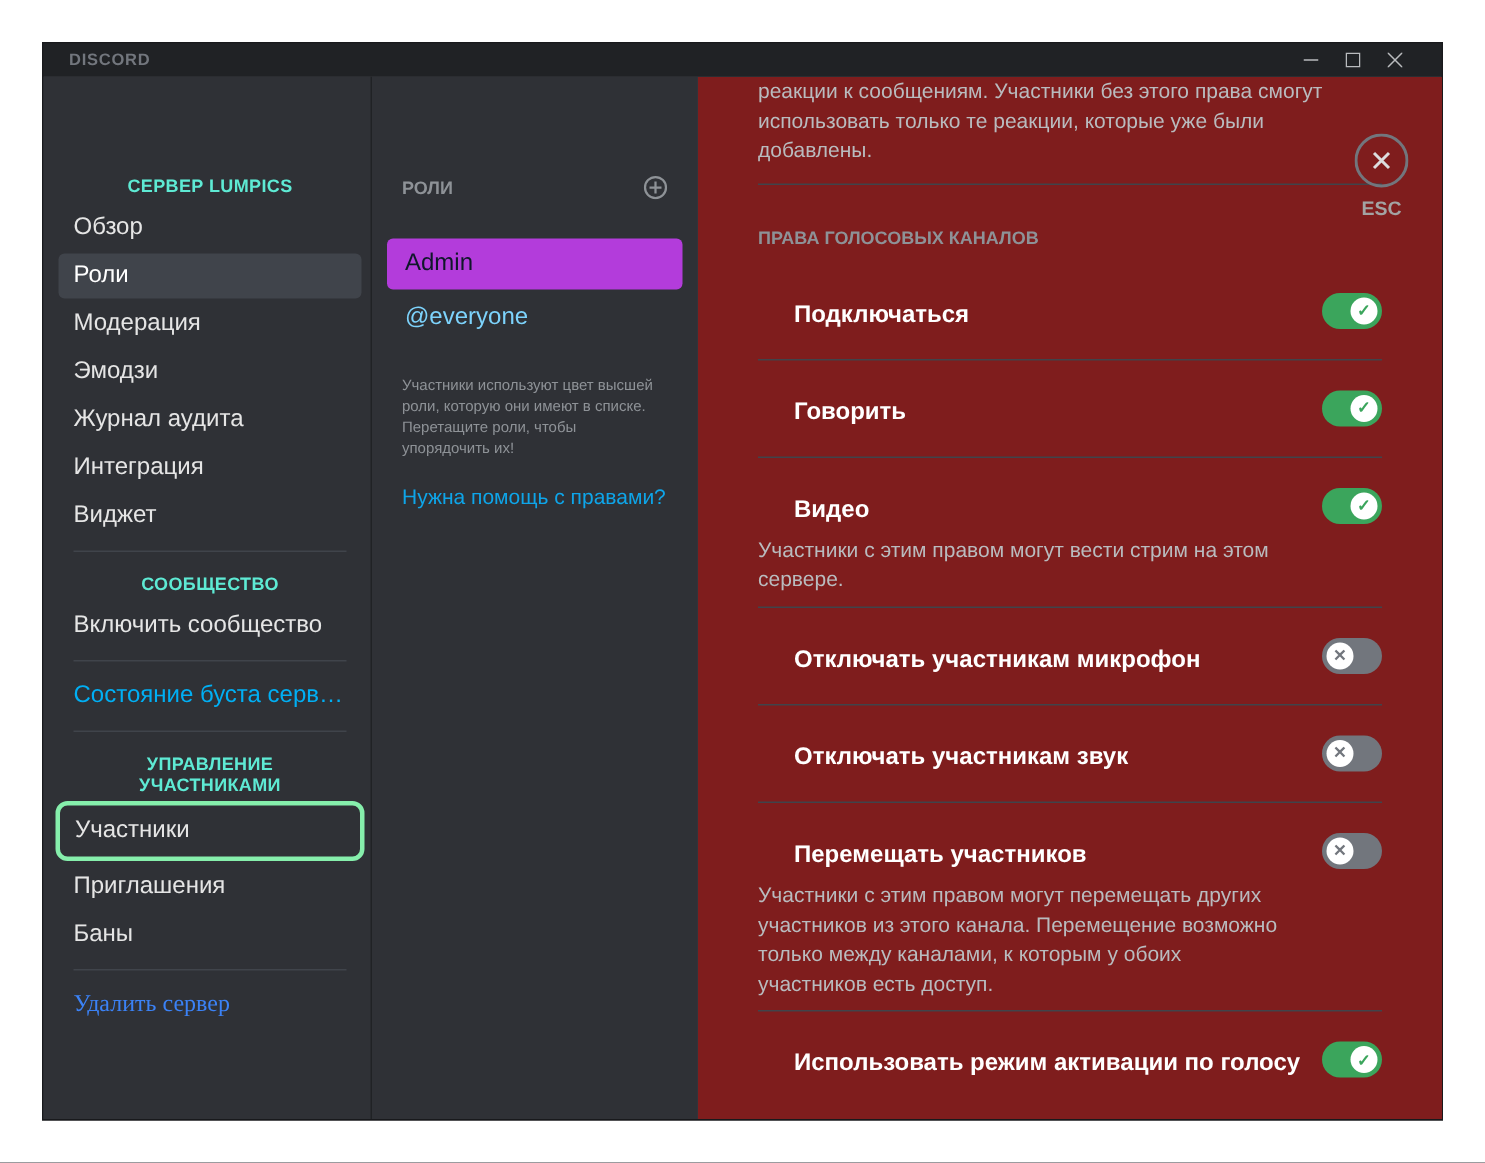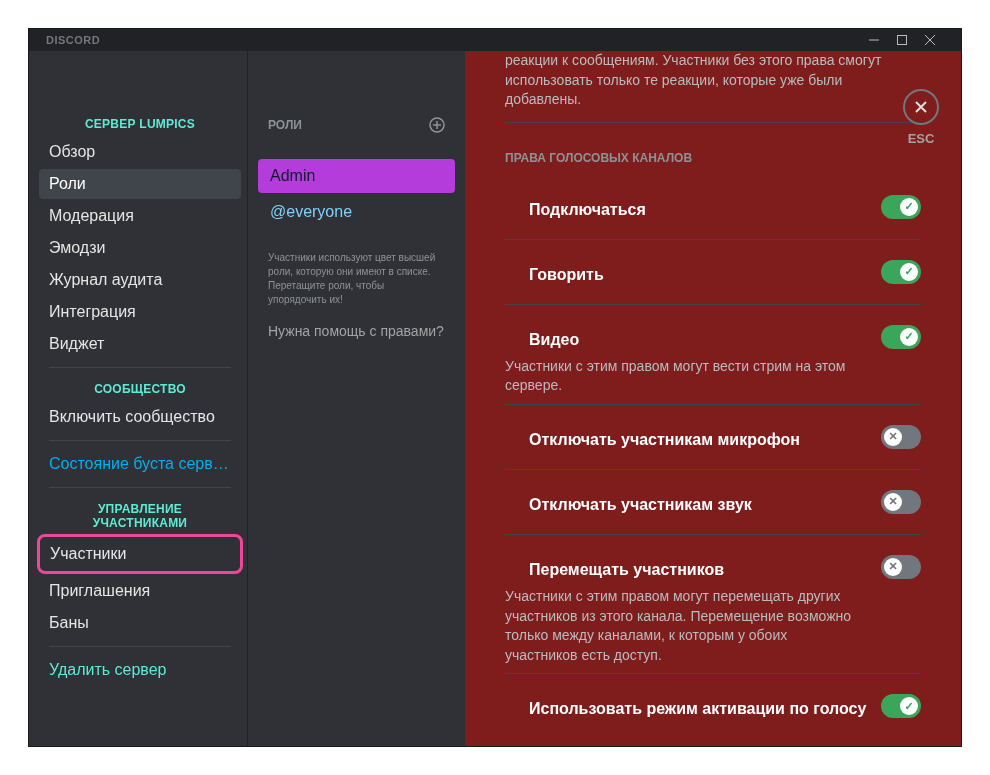--- a/index.html
+++ b/index.html
@@ -66,28 +66,28 @@
     padding: 6px 10px;
     margin: 2px 0;
     border-radius: 4px;
     cursor: pointer;
   }
   .side-item.selected {
     background: #40444b;
     color: #fff;
   }
   .side-item.link { color: #00aff4; }
-  .side-item.danger { color: #5eead4; font-weight: 500; }
+  .side-item.danger { color: #3b82f6; font-weight: 500; font-family: Liberation Serif, serif; }
   .side-divider {
     height: 1px;
     background: #40444b;
     margin: 8px 10px;
   }
   .side-highlight {
-    border: 3px solid #ec4899;
+    border: 3px solid #86efac;
     border-radius: 8px;
     margin: 0 -2px;
   }
   
   .roles-col {
     width: 218px;
     background: #2f3136;
     padding: 60px 10px 20px 10px;
     border-left: 1px solid #202225;
   }
@@ -117,21 +117,21 @@
     background: #b33cdb;
     color: #0f172a;
   }
   .roles-help {
     color: #8e9297;
     font-size: 10px;
     line-height: 1.4;
     padding: 20px 10px 10px;
   }
   .roles-help-link {
-    color: #a3a3a3;
+    color: #0ea5e9;
     font-size: 14px;
     padding: 6px 10px;
     cursor: pointer;
   }
   
   .main {
     flex: 1;
     background: #7f1d1d;
     padding: 0 40px 20px 40px;
     overflow-y: auto;

